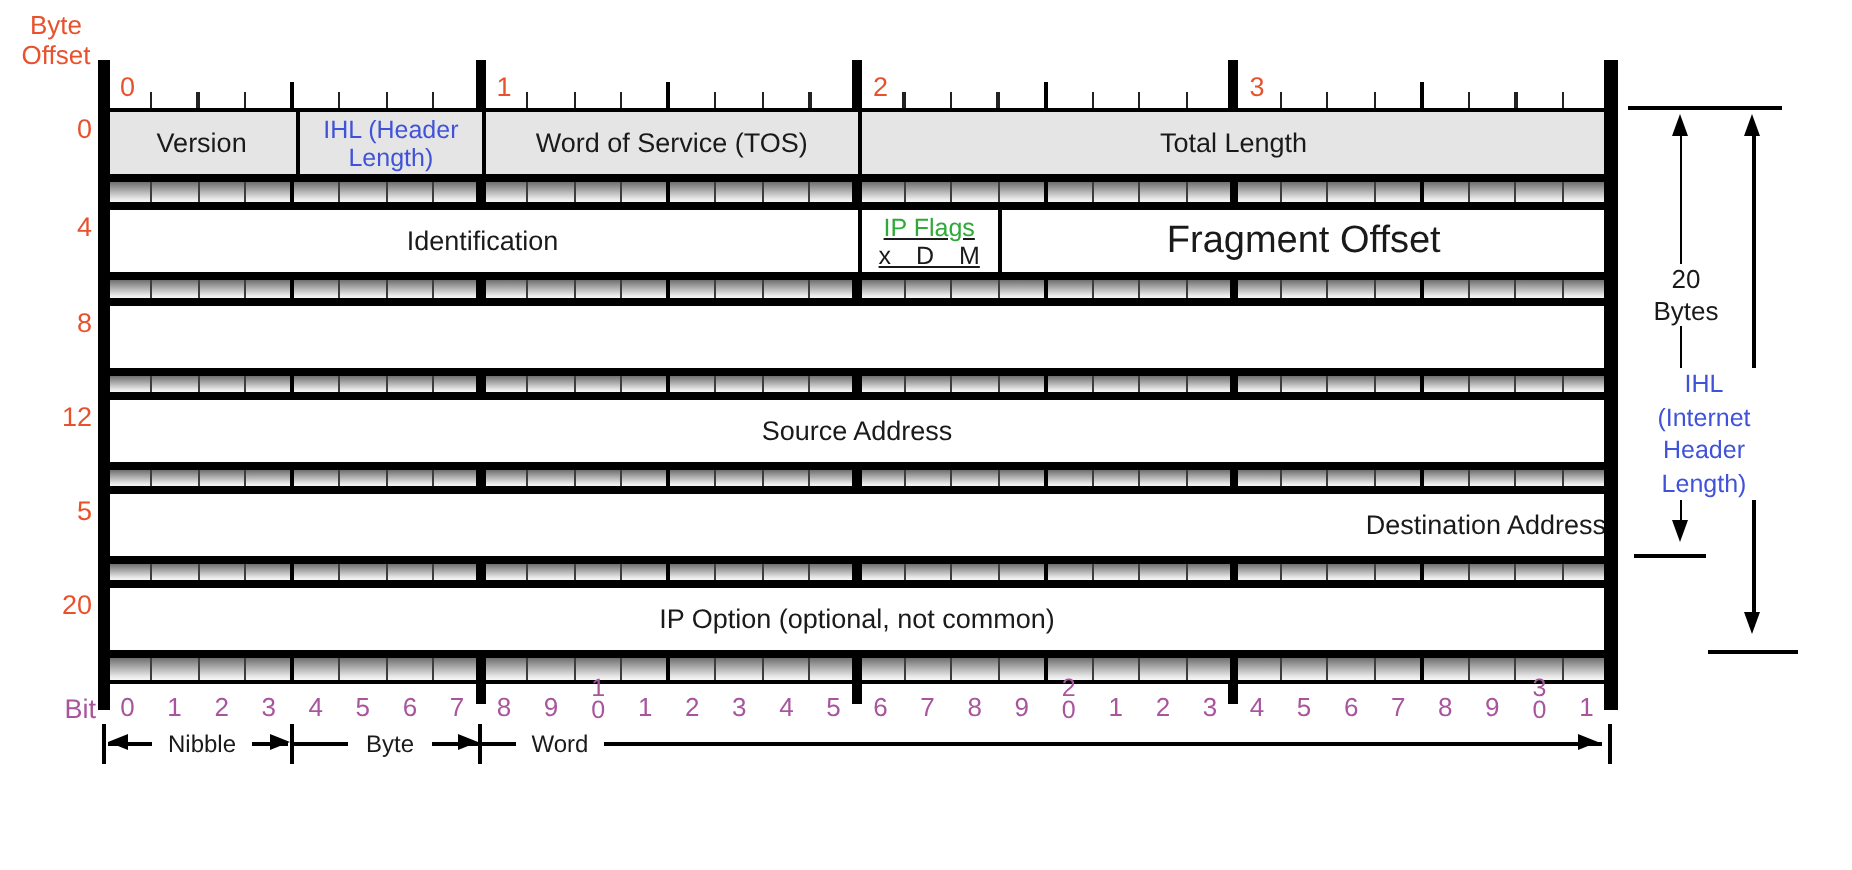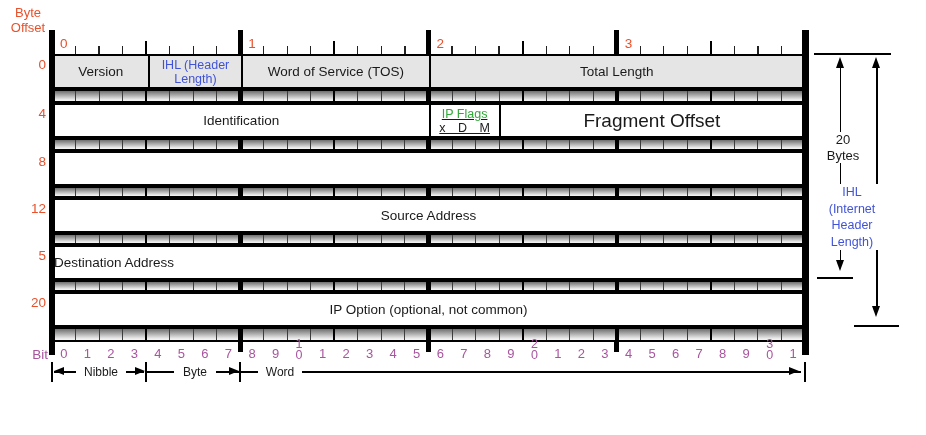--- a/index.html
+++ b/index.html
@@ -262,21 +262,21 @@
       <div class="abs" style="left: 52px; top: 151px; width: 753px; height: 35px; background: rgb(255, 255, 255); border: 2px solid rgb(0, 0, 0); box-sizing: border-box; display: flex;">
       </div>
       <div class="abs" style="left: 6px; top: 154px; width: 40px; text-align: right; font-size: 13.5px; color: rgb(232, 81, 44);">8</div>
       <div class="abs" style="left: 52px; top: 198px; width: 753px; height: 35px; background: rgb(255, 255, 255); border: 2px solid rgb(0, 0, 0); box-sizing: border-box; display: flex;">
         <div class="abs" style="position: relative; display: flex; flex-direction: column; justify-content: center; align-items: center; flex: 0 0 100%; box-sizing: border-box; font-size: 13.5px; line-height: 14px; text-align: center; color: rgb(26, 26, 26);">
           <div class="abs" style="position: static; white-space: pre-line;">Source Address</div>
         </div>
       </div>
       <div class="abs" style="left: 6px; top: 201px; width: 40px; text-align: right; font-size: 13.5px; color: rgb(232, 81, 44);">12</div>
       <div class="abs" style="left: 52px; top: 245px; width: 753px; height: 35px; background: rgb(255, 255, 255); border: 2px solid rgb(0, 0, 0); box-sizing: border-box; display: flex;">
-        <div class="abs" style="position: relative; display: flex; flex-direction: column; justify-content: center; align-items: flex-start; flex: 0 0 100%; box-sizing: border-box; font-size: 13.5px; line-height: 14px; text-align: center; color: rgb(26, 26, 26);">
+        <div class="abs" style="position: relative; display: flex; flex-direction: column; justify-content: center; align-items: flex-end; flex: 0 0 100%; box-sizing: border-box; font-size: 13.5px; line-height: 14px; text-align: center; color: rgb(26, 26, 26);">
           <div class="abs" style="position: static; white-space: pre-line;">Destination Address</div>
         </div>
       </div>
       <div class="abs" style="left: 6px; top: 248px; width: 40px; text-align: right; font-size: 13.5px; color: rgb(232, 81, 44);">5</div>
       <div class="abs" style="left: 52px; top: 292px; width: 753px; height: 35px; background: rgb(255, 255, 255); border: 2px solid rgb(0, 0, 0); box-sizing: border-box; display: flex;">
         <div class="abs" style="position: relative; display: flex; flex-direction: column; justify-content: center; align-items: center; flex: 0 0 100%; box-sizing: border-box; font-size: 13.5px; line-height: 14px; text-align: center; color: rgb(26, 26, 26);">
           <div class="abs" style="position: static; white-space: pre-line;">IP Option (optional, not common)</div>
         </div>
       </div>
       <div class="abs" style="left: 6px; top: 295px; width: 40px; text-align: right; font-size: 13.5px; color: rgb(232, 81, 44);">20</div>

